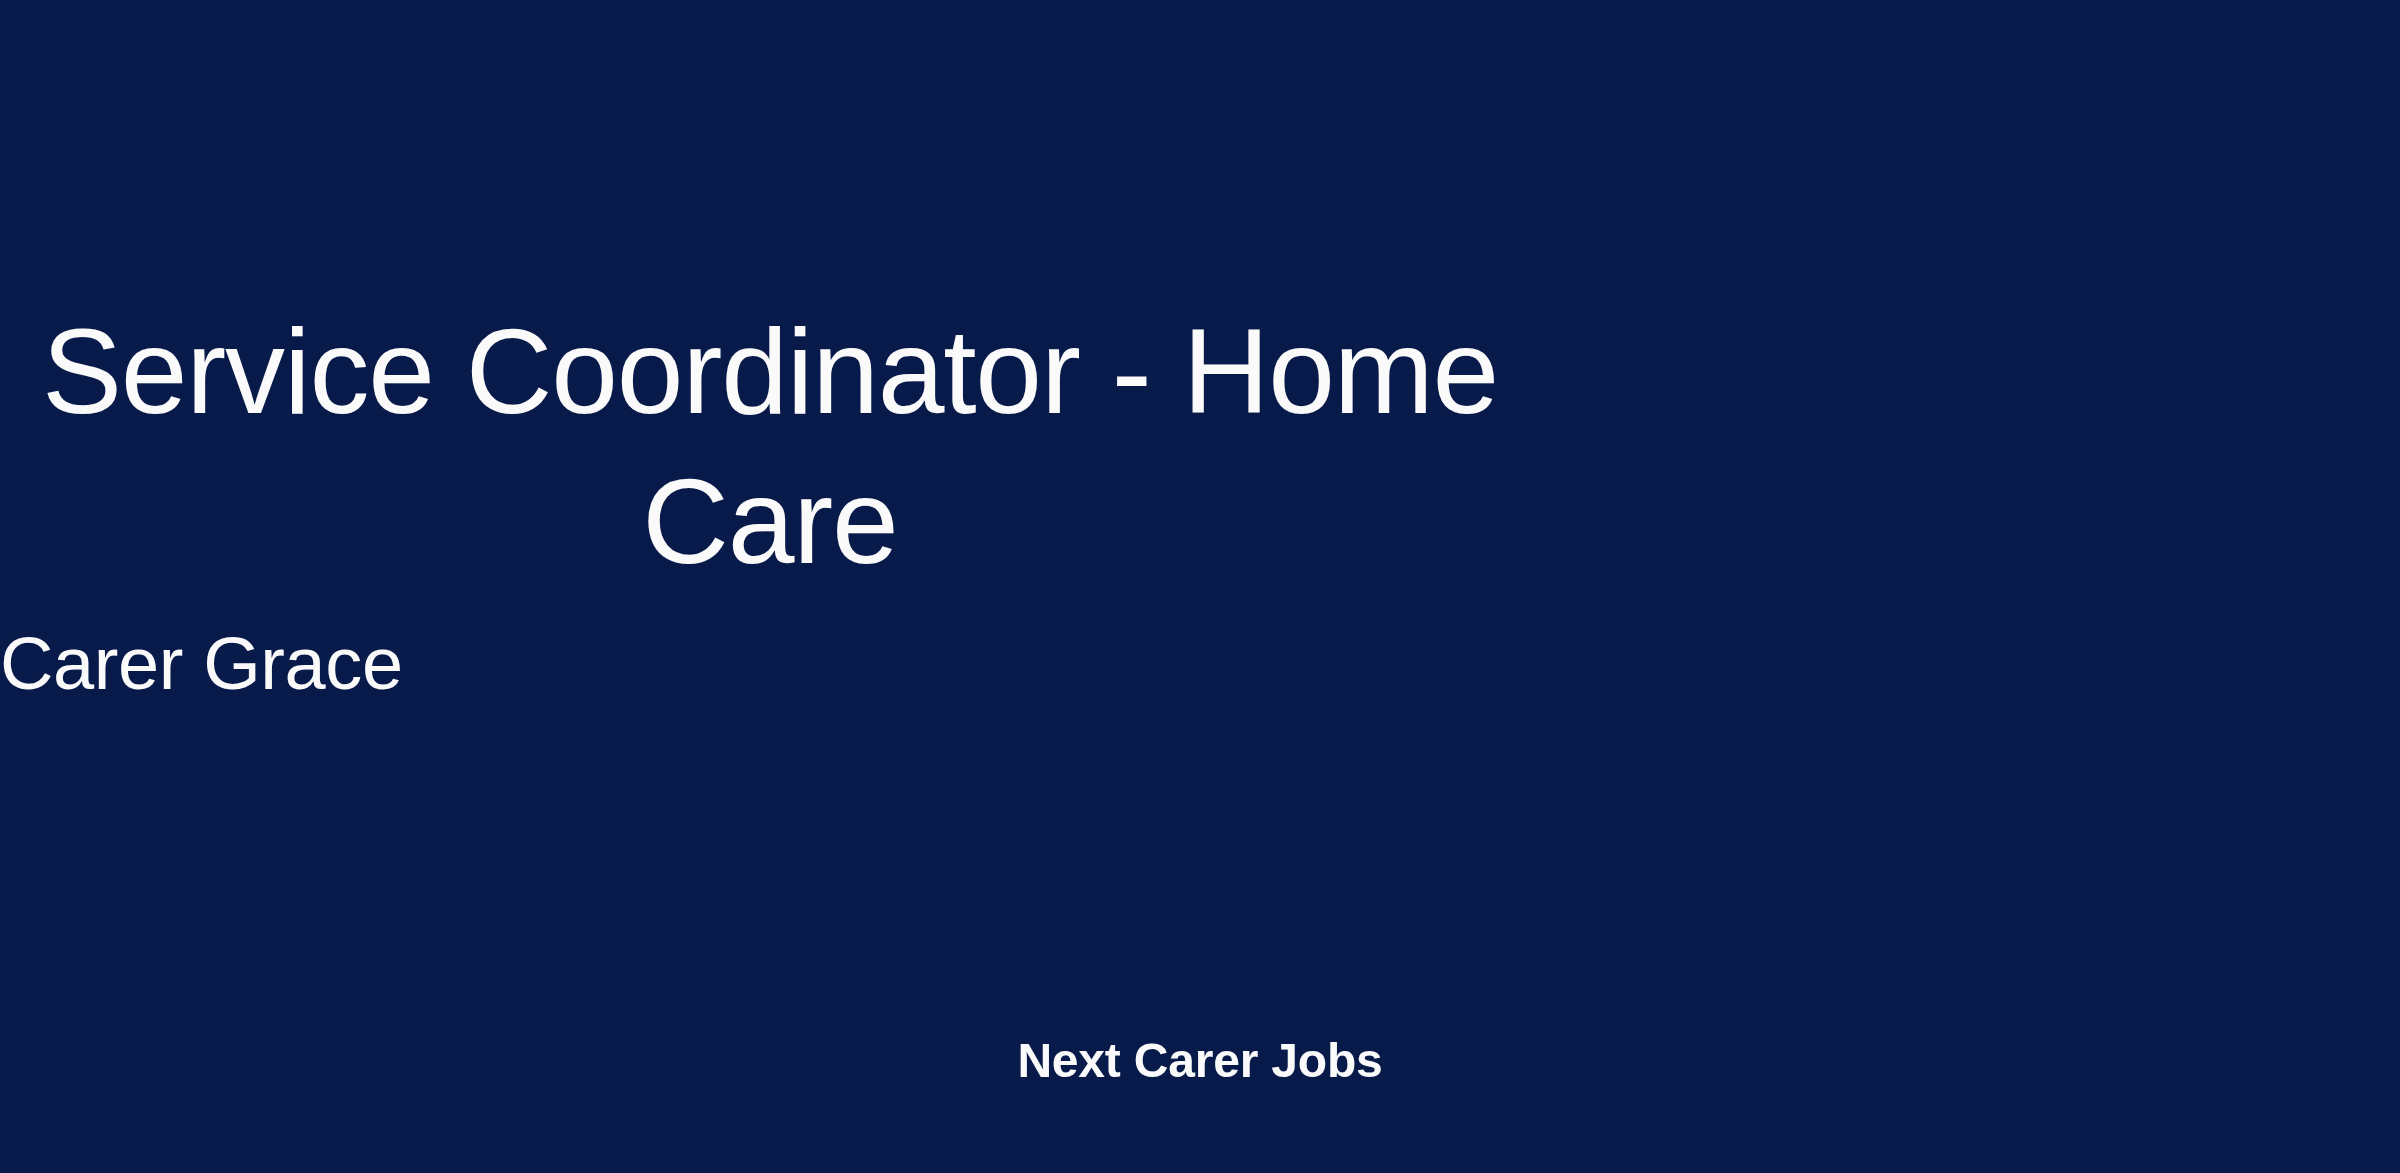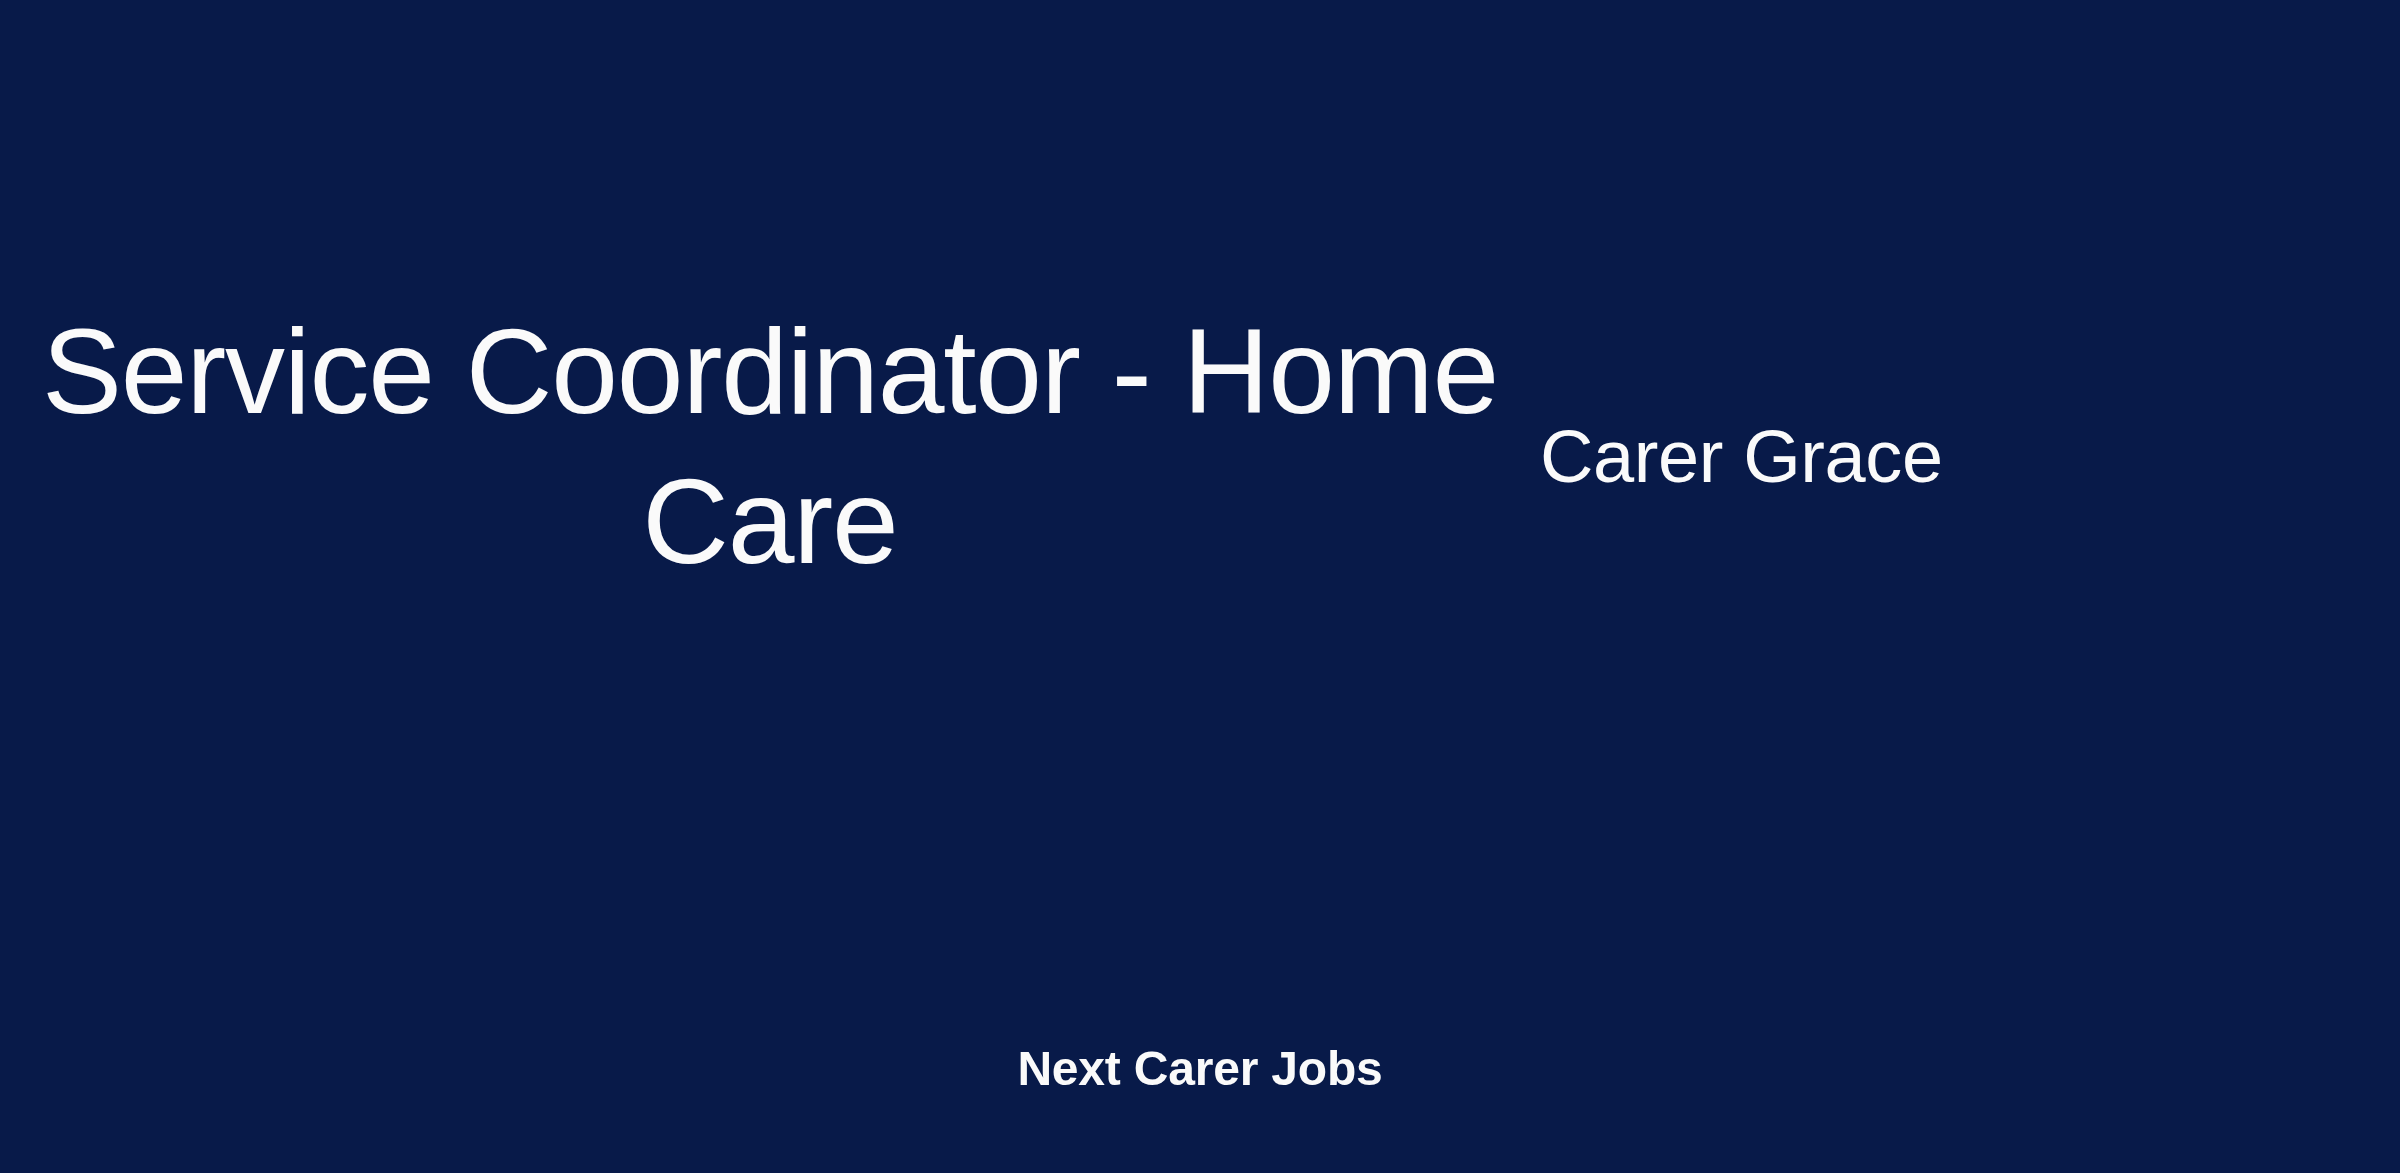--- a/index.html
+++ b/index.html
@@ -27,22 +27,22 @@
     align-items: center;
   }
 
   
   .heading-block {
     position: absolute;
     top: 296px;
     left: 0;
     right: 8px;
     display: flex;
-    flex-direction: row;
-    align-items: center;
+    flex-direction: column;
+    align-items: flex-start;
   }
 
   .job-title {
     margin: 0;
     width: 1540px;
     font-size: 120px;
     line-height: 150px;
     font-weight: 400;
     letter-spacing: -1.2px;
     color: #fafafa;
@@ -64,21 +64,21 @@
   
   .brand-footer {
     position: absolute;
     top: 1030px;
     left: 0;
     right: 0;
     text-align: center;
   }
 
   .brand-name {
-    margin: 8px;
+    margin: 0;
     display: inline-block;
     font-size: 48px;
     line-height: 62px;
     font-weight: 700;
     letter-spacing: -0.2px;
     color: #fafafa;
   }
 </style>
 </head>
 <body>

